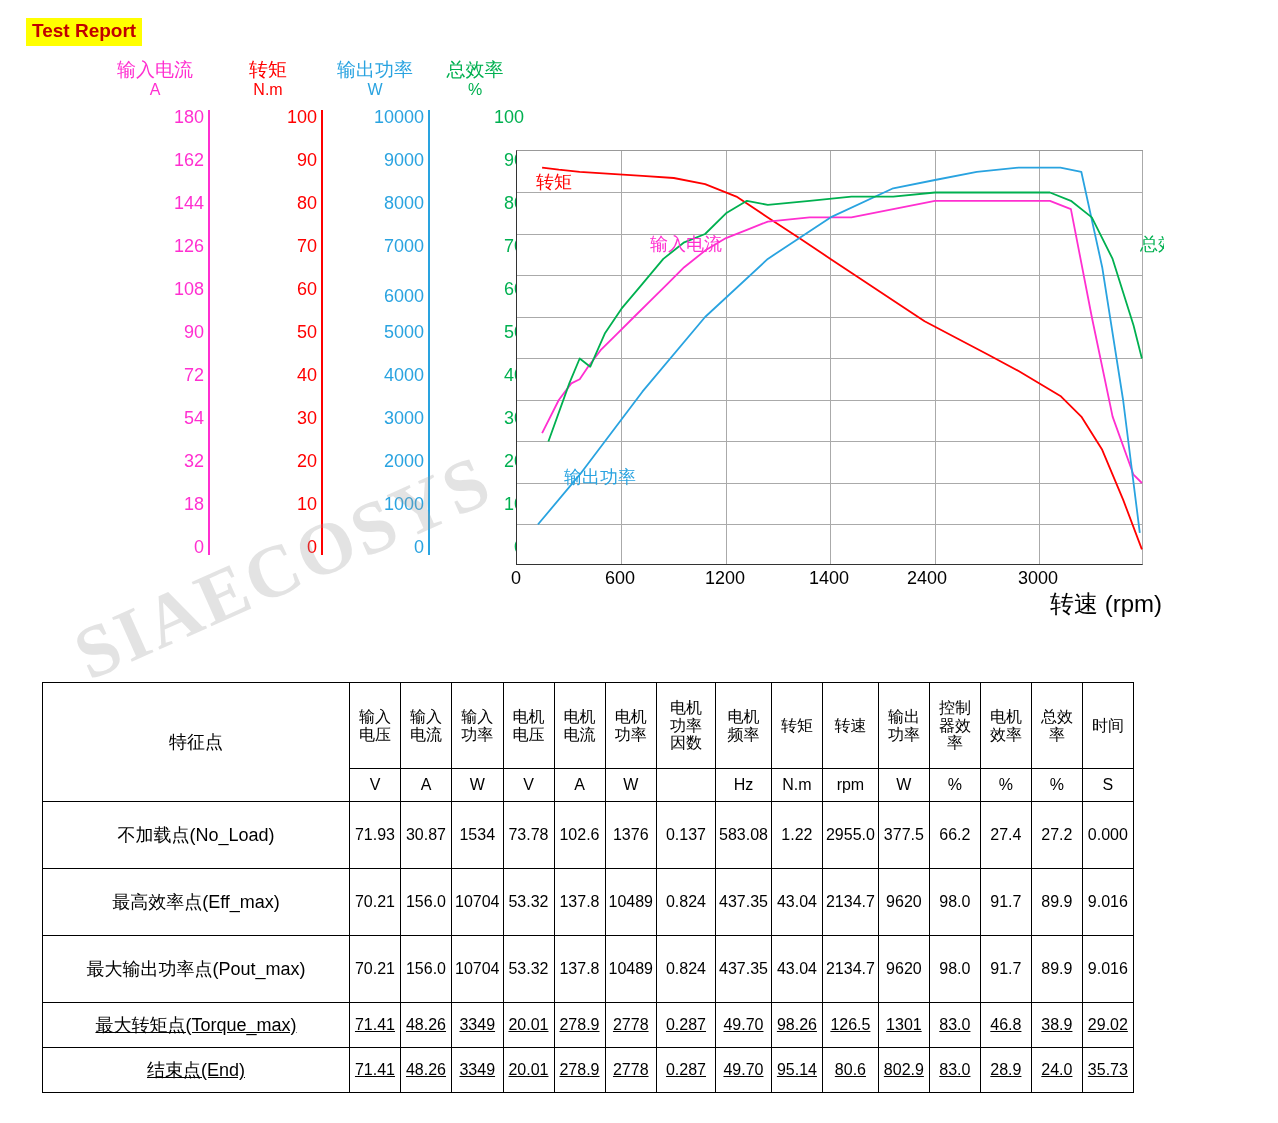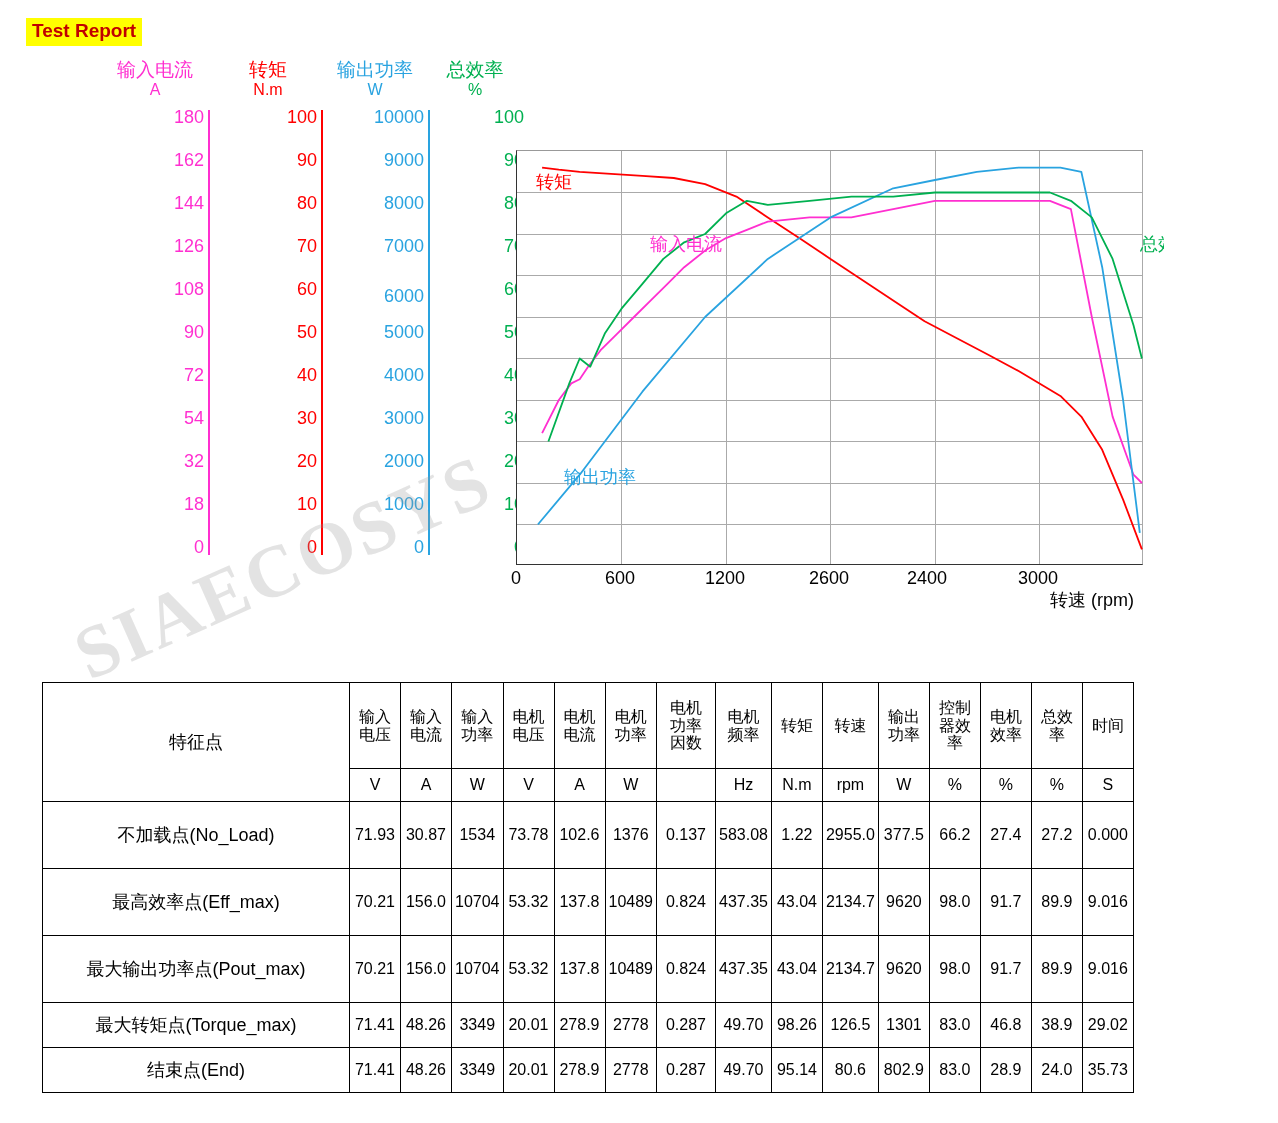--- a/index.html
+++ b/index.html
@@ -117,21 +117,21 @@
   .x-ticks span {
     position: absolute;
     font-size: 18px;
     line-height: 20px;
     transform: translateX(-50%);
   }
   .x-title {
     position: absolute;
     left: 1050px;
     top: 528px;
-    font-size: 18px;
+    font-size: 24px;
     color: #000;
     white-space: nowrap;
   }
 
   .plot-label {
     position: absolute;
     font-size: 18px;
     white-space: nowrap;
   }
 
@@ -172,21 +172,21 @@
   #data-table .unit-row td {
     height: 28px;
   }
   #data-table .feat {
     width: 300px;
     font-size: 18px;
     white-space: nowrap;
   }
   #data-table .rowA td { height: 62px; }
   #data-table .rowB td { height: 62px; border-radius: 21px; }
-  #data-table .rowC td { height: 40px; }
+  #data-table .rowC td { height: 40px; text-decoration: underline; }
   .colhead {
     width: 44px;
     line-height: 1.12;
   }
   .colhead.wide { width: 52px; }
 </style>
 </head>
 <body>
 
 <div id="title-banner">Test Report</div>
@@ -290,21 +290,21 @@
         <path d="M25.1 282.2 L41.8 249.0 L54.3 232.4 L62.7 228.3 L71.1 215.8 L83.6 199.2 L100.3 182.6 L117.0 166.0 L133.8 149.4 L150.5 132.8 L167.2 116.2 L188.1 99.6 L209.0 87.1 L229.9 78.8 L250.8 70.6 L292.6 66.4 L334.4 66.4 L376.2 58.1 L418.0 49.8 L459.8 49.8 L501.6 49.8 L532.9 49.8 L553.9 58.1 L574.8 166.0 L595.6 265.6 L616.5 323.7 L624.9 332.0" fill="none" stroke="#ff2fd0" stroke-width="1.8" stroke-linejoin="round"></path>
         <path d="M20.9 373.5 L62.7 323.7 L125.4 240.7 L188.1 166.0 L250.8 107.9 L313.5 66.4 L376.2 37.3 L418.0 29.0 L459.8 20.8 L501.6 16.6 L522.5 16.6 L543.4 16.6 L564.3 20.8 L585.2 116.2 L606.1 249.0 L622.8 381.8" fill="none" stroke="#29a3e0" stroke-width="1.8" stroke-linejoin="round"></path>
         <path d="M31.4 290.5 L52.3 232.4 L62.7 207.5 L73.2 215.8 L87.8 182.6 L104.5 157.7 L125.4 132.8 L146.3 107.9 L167.2 91.3 L188.1 83.0 L209.0 62.3 L229.9 49.8 L250.8 53.9 L292.6 49.8 L334.4 45.6 L376.2 45.6 L418.0 41.5 L459.8 41.5 L501.6 41.5 L532.9 41.5 L553.9 49.8 L574.8 66.4 L595.6 107.9 L616.5 174.3 L624.9 207.5" fill="none" stroke="#00b050" stroke-width="1.8" stroke-linejoin="round"></path>
       </svg>
   </div>
 
   <div class="x-ticks">
     <span style="left:0px">0</span>
     <span style="left:104px">600</span>
     <span style="left:209px">1200</span>
-    <span style="left:313px">2600</span>
+    <span style="left:313px">1400</span>
     <span style="left:411px">2400</span>
     <span style="left:522px">3000</span>
   </div>
   <div class="x-title">转速 (rpm)</div>
 
   <div class="plot-label" style="left:536px; top:110px; color:#ff0000;">转矩</div>
   <div class="plot-label" style="left:650px; top:172px; color:#ff2fd0;">输入电流</div>
   <div class="plot-label" style="left:564px; top:405px; color:#29a3e0;">输出功率</div>
   <div class="plot-label" style="left:1140px; top:172px; color:#00b050; overflow:hidden; width:24px;">总效率</div>
 </div>

